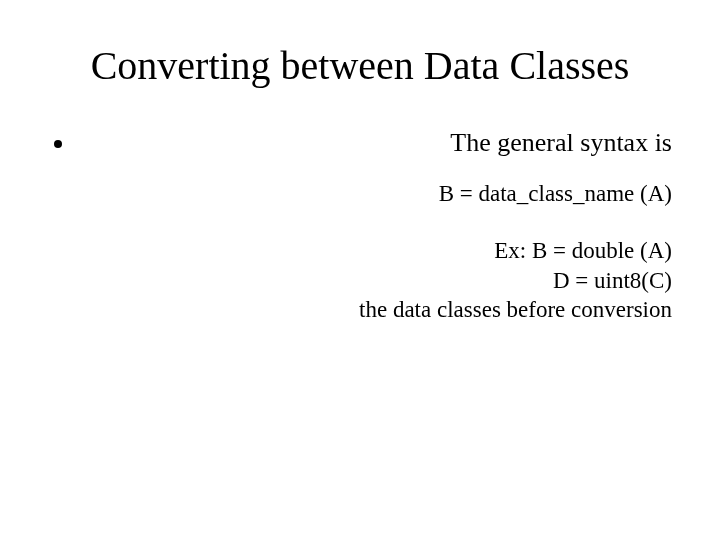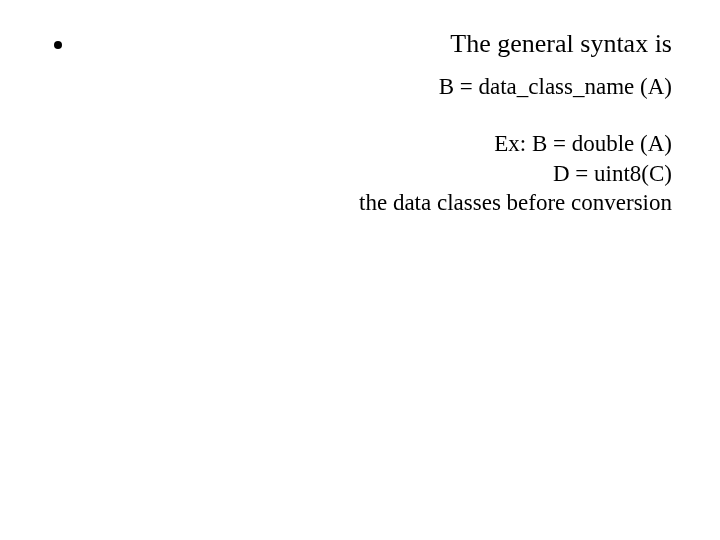--- a/index.html
+++ b/index.html
@@ -32,41 +32,42 @@
   ul.top {
     list-style: disc;
     margin: 0;
     padding-left: 28px;
   }
   ul.top > li {
     padding-left: 4px;
     text-align: right;
   }
   .sub {
-    margin-top: 12px;
+    margin-top: 20px;
     padding-left: 36px;
     font-size: 23px;
     line-height: 1.28;
   }
   .sub .gap {
     height: 28px;
   }
   .hang {
     padding-left: 26px;
     text-indent: -26px;
   }
   .indent-more {
     padding-left: 46px;
   }
 </style>
 </head>
 <body>
 
 <div class="slide">
 
+  <div class="title">Converting between Data Classes</div>
 
   <div class="body">
     <ul class="top">
       <li>
         <span>The general syntax is</span>
         <div class="sub">
           <div>B = data_class_name (A)</div>
           <div class="gap"></div>
           <div class="hang">Ex: B = double (A)</div>
           <div class="indent-more">D = uint8(C)</div>

